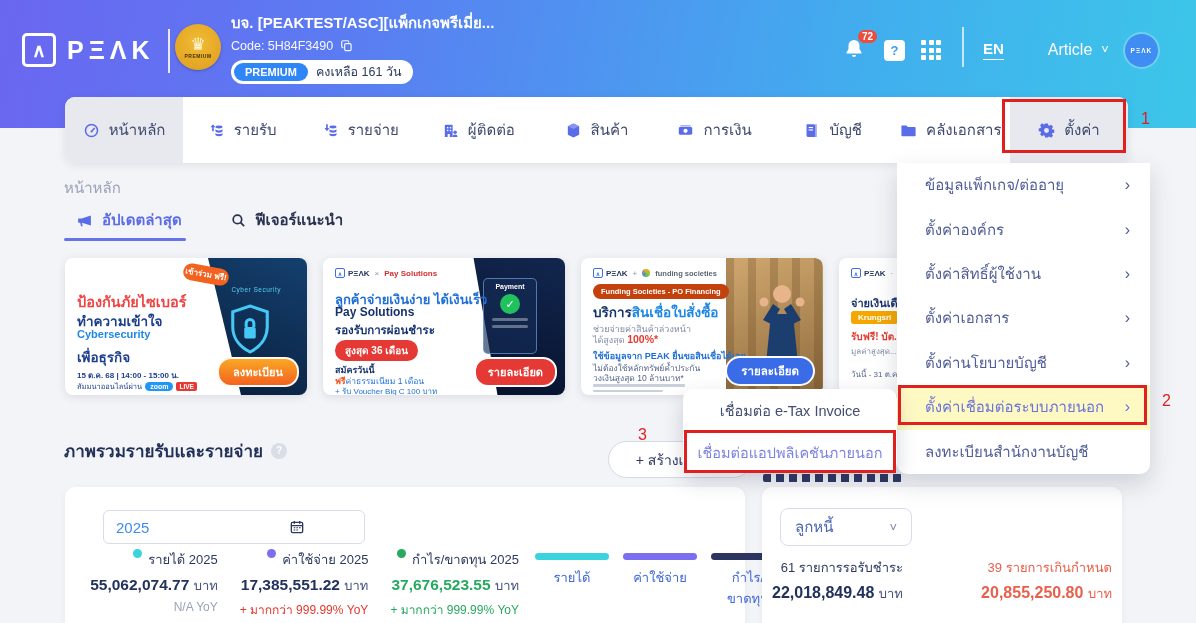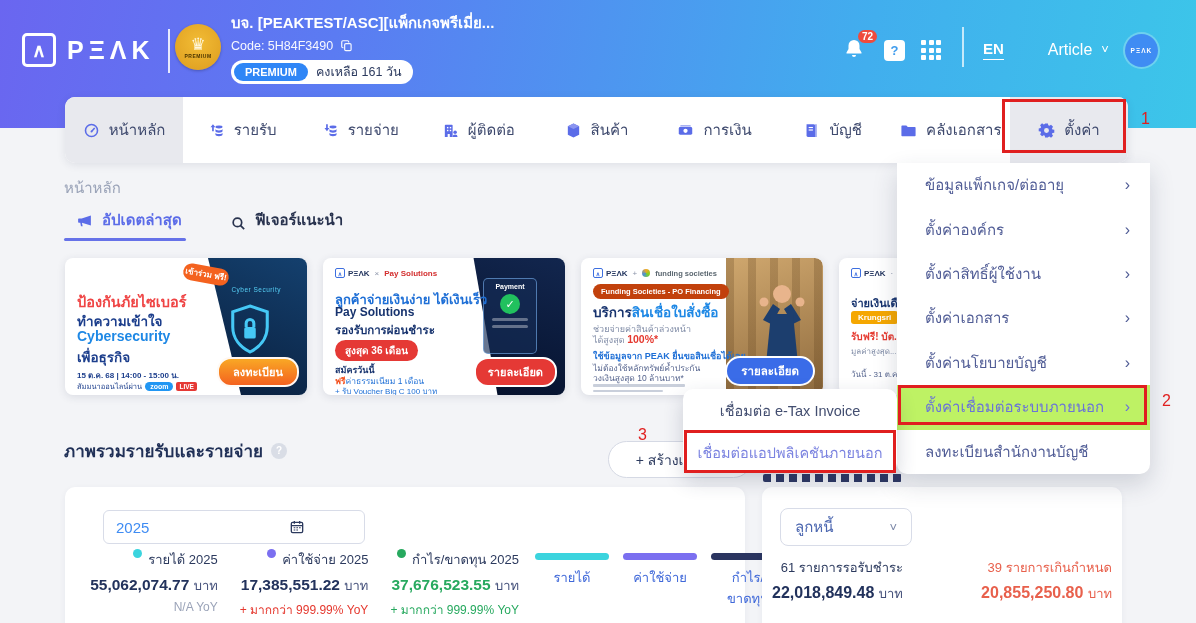--- a/index.html
+++ b/index.html
@@ -41,31 +41,31 @@
   .nav-item{flex:1;display:flex;align-items:center;justify-content:center;gap:9px;font-size:15px;color:#3f4a6e;cursor:pointer;white-space:nowrap}
   .nav-item.active{background:#e8e9ee}
   .nav-item.first{border-radius:10px 0 0 10px}
   .nav-item.last{border-radius:0 10px 10px 0}
   .nico{width:17px;height:17px}
 
   
   .breadcrumb{position:absolute;left:64px;top:176px;font-size:15px;color:#9aa3b8}
   .tab-updates{position:absolute;left:76px;top:208px;display:flex;align-items:center;gap:9px;color:#5b6ce8;font-weight:bold;font-size:15px;cursor:pointer}
   .tab-underline{position:absolute;left:64px;top:238px;width:122px;height:3px;background:#6672e8;border-radius:2px}
-  .tab-features{position:absolute;left:230px;top:208px;display:flex;align-items:flex-end;gap:8px;color:#28324e;font-size:15px;font-weight:bold;cursor:pointer}
+  .tab-features{position:absolute;left:230px;top:208px;display:flex;align-items:center;gap:8px;color:#28324e;font-size:15px;font-weight:bold;cursor:pointer}
 
   
   .banner{position:absolute;top:258px;width:242px;height:137px;background:#fff;border-radius:8px;box-shadow:0 2px 8px rgba(40,50,80,.12);overflow:hidden;z-index:2}
   .b1-dark{position:absolute;right:0;top:0;width:62%;height:100%;background:linear-gradient(205deg,#14406e,#081a36);clip-path:polygon(34% 0,100% 0,100% 100%,56% 100%)}
   .b1-caption{position:absolute;right:26px;top:28px;color:#56cff5;font-size:6.5px;letter-spacing:.5px}
   .b1-shield{position:absolute;right:34px;top:44px}
   .b1-ribbon{position:absolute;left:118px;top:8px;width:46px;background:#f4621f;color:#fff;font-size:8px;font-weight:bold;text-align:center;border-radius:9px;padding:4px 2px;transform:rotate(10deg);line-height:1.15}
   .b1-t1{position:absolute;left:12px;top:32px;color:#ef4444;font-weight:bold;font-size:14.5px}
   .b1-t2{position:absolute;left:12px;top:52px;color:#1c3e8c;font-weight:bold;font-size:13.5px}
-  .b1-t3{position:absolute;left:12px;top:70px;color:#1e88e5;font-weight:bold;font-size:14px}
+  .b1-t3{position:absolute;left:12px;top:70px;color:#1e88e5;font-weight:bold;font-size:11px}
   .b1-t4{position:absolute;left:12px;top:88px;color:#1c3e8c;font-weight:bold;font-size:13.5px}
   .b1-date{position:absolute;left:12px;top:111px;color:#1c3e8c;font-size:8px;font-weight:bold}
   .b1-zoomrow{position:absolute;left:12px;top:122px;display:flex;align-items:center;gap:3px;font-size:7.5px;color:#1c3e8c}
   .zoom-chip{background:#2196f3;color:#fff;border-radius:7px;padding:1px 5px;font-size:7px;font-weight:bold}
   .live-chip{background:#e53935;color:#fff;border-radius:2px;padding:1px 3px;font-size:6.5px;font-weight:bold}
   .b1-btn{position:absolute;right:8px;bottom:8px;background:linear-gradient(#f9a825,#f4621f);border:2px solid rgba(255,255,255,.95);color:#fff;font-size:11px;font-weight:bold;padding:4px 14px;border-radius:14px;cursor:pointer}
 
   .logo-row{position:absolute;left:12px;top:10px;display:flex;align-items:center;gap:5px}
   .mini-peak{display:flex;align-items:center;gap:3px;font-size:8px;font-weight:bold;color:#23355f}
   .mini-peak-box{width:10px;height:10px;border:1.5px solid #3d6fe0;border-radius:2px;color:#3d6fe0;font-size:6px;display:flex;align-items:center;justify-content:center}
@@ -103,21 +103,21 @@
 
   .b4-t1{position:absolute;left:12px;top:36px;font-size:11px;font-weight:bold;color:#17336e}
   .b4-chip{position:absolute;left:12px;top:53px;background:#f5a700;color:#fff;font-size:8px;font-weight:bold;padding:2px 7px;border-radius:3px}
   .b4-hl{position:absolute;left:12px;top:71px;font-size:10px;font-weight:bold;color:#e5382e}
   .b4-sub{position:absolute;left:12px;top:87px;font-size:8px;color:#7e8aa5}
   .b4-period{position:absolute;left:12px;top:110px;font-size:8px;color:#53628c}
 
   
   .dropdown{position:absolute;left:897px;top:163px;width:253px;height:311px;background:#fff;border-radius:0 0 10px 10px;box-shadow:0 10px 24px rgba(40,50,80,.18);display:flex;flex-direction:column;z-index:10}
   .dd-item{flex:1;display:flex;align-items:center;justify-content:space-between;padding:0 20px 0 28px;font-size:15px;color:#515d96;cursor:pointer}
-  .dd-item.active{background:#bef264;color:#6a74d8}
+  .dd-item.active{background:#fef9c3;color:#6a74d8}
   .dd-chev{font-size:16px;color:inherit}
   .submenu{position:absolute;left:683px;top:389px;width:214px;height:84px;background:#fff;border-radius:10px;box-shadow:0 8px 20px rgba(40,50,80,.2);display:flex;flex-direction:column;z-index:12}
   .sm-item{flex:1;display:flex;align-items:center;justify-content:center;font-size:14.5px;color:#434e70;cursor:pointer}
   .sm-item.active{color:#7b83e0}
 
   
   .ann-box{position:absolute;border:3px solid #e01f1f;z-index:20;pointer-events:none}
   #ann-box1{left:1002px;top:99px;width:124px;height:54px}
   #ann-box2{left:898px;top:385px;width:249px;height:40px}
   #ann-box3{left:684px;top:430px;width:212px;height:43px}

